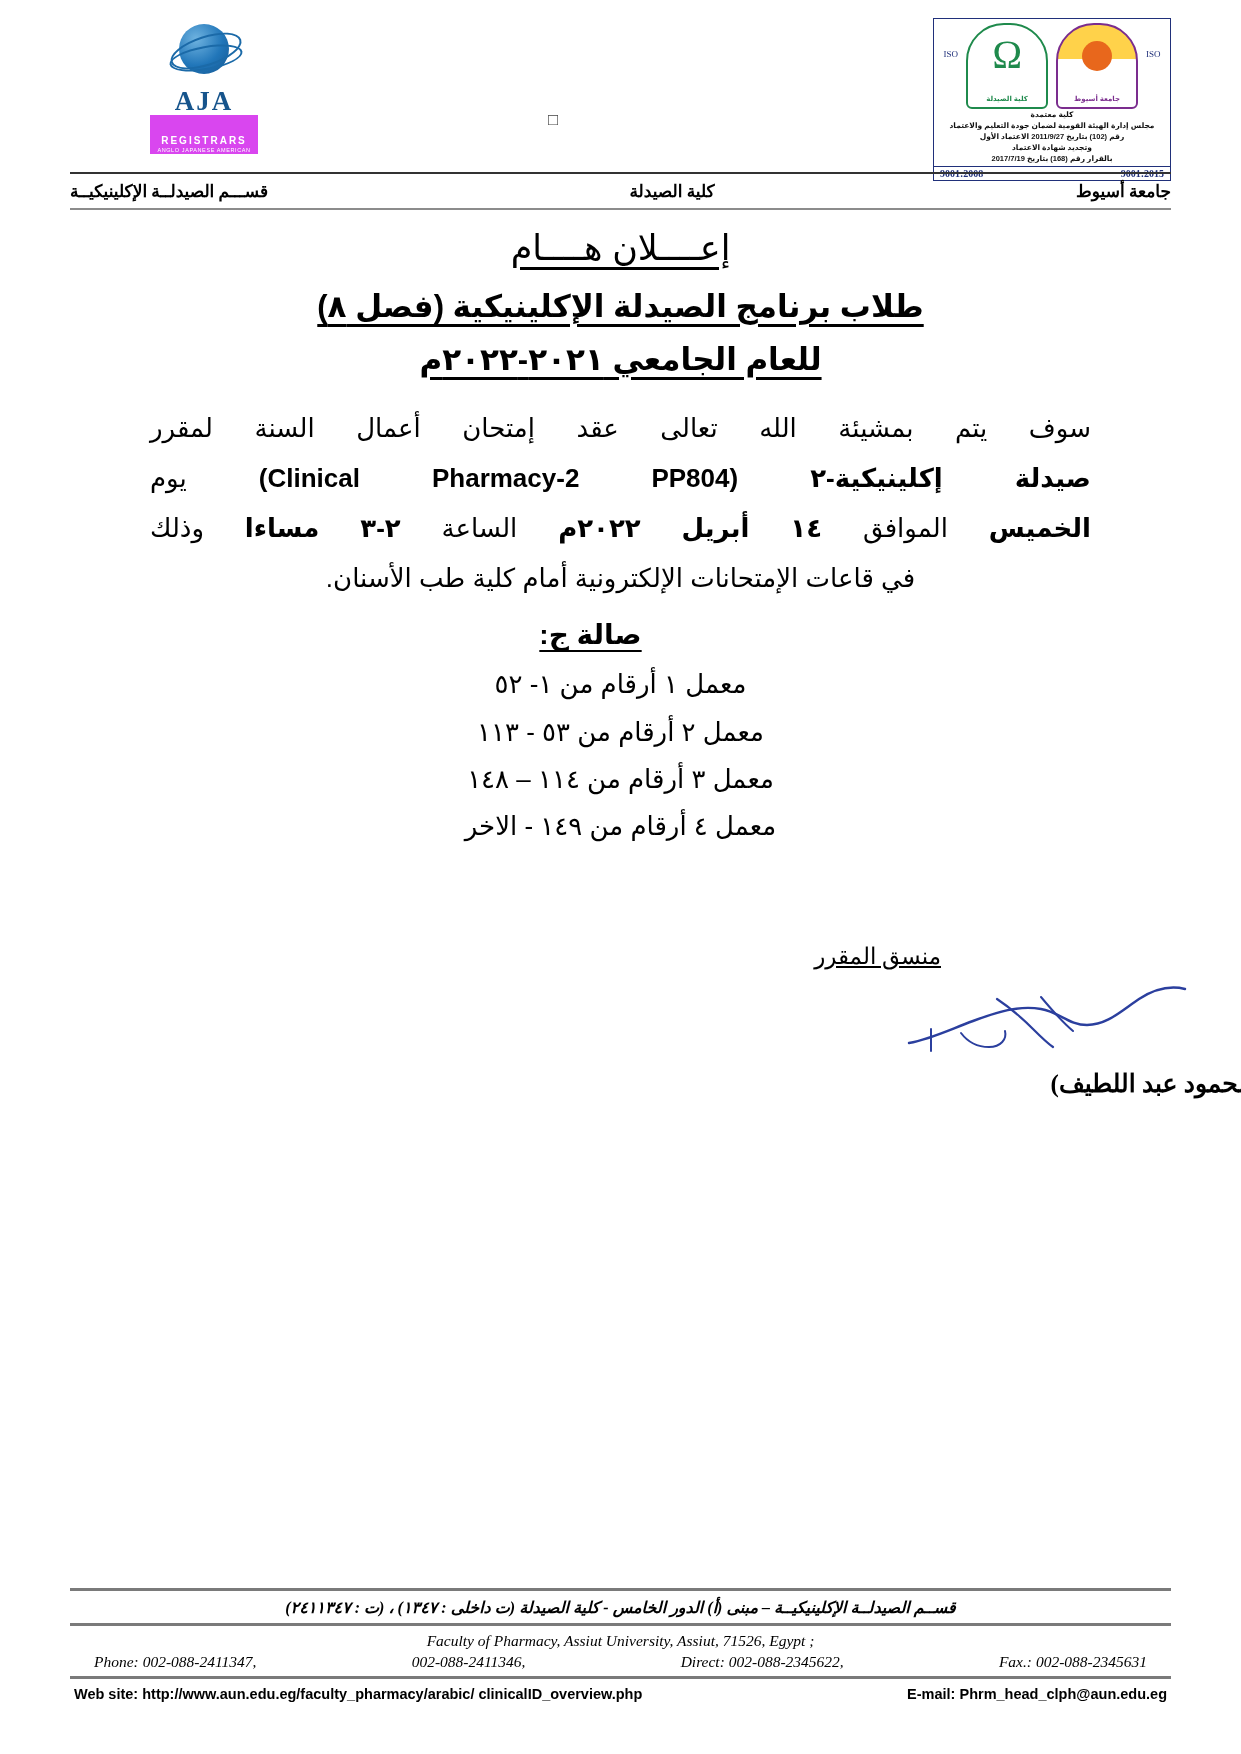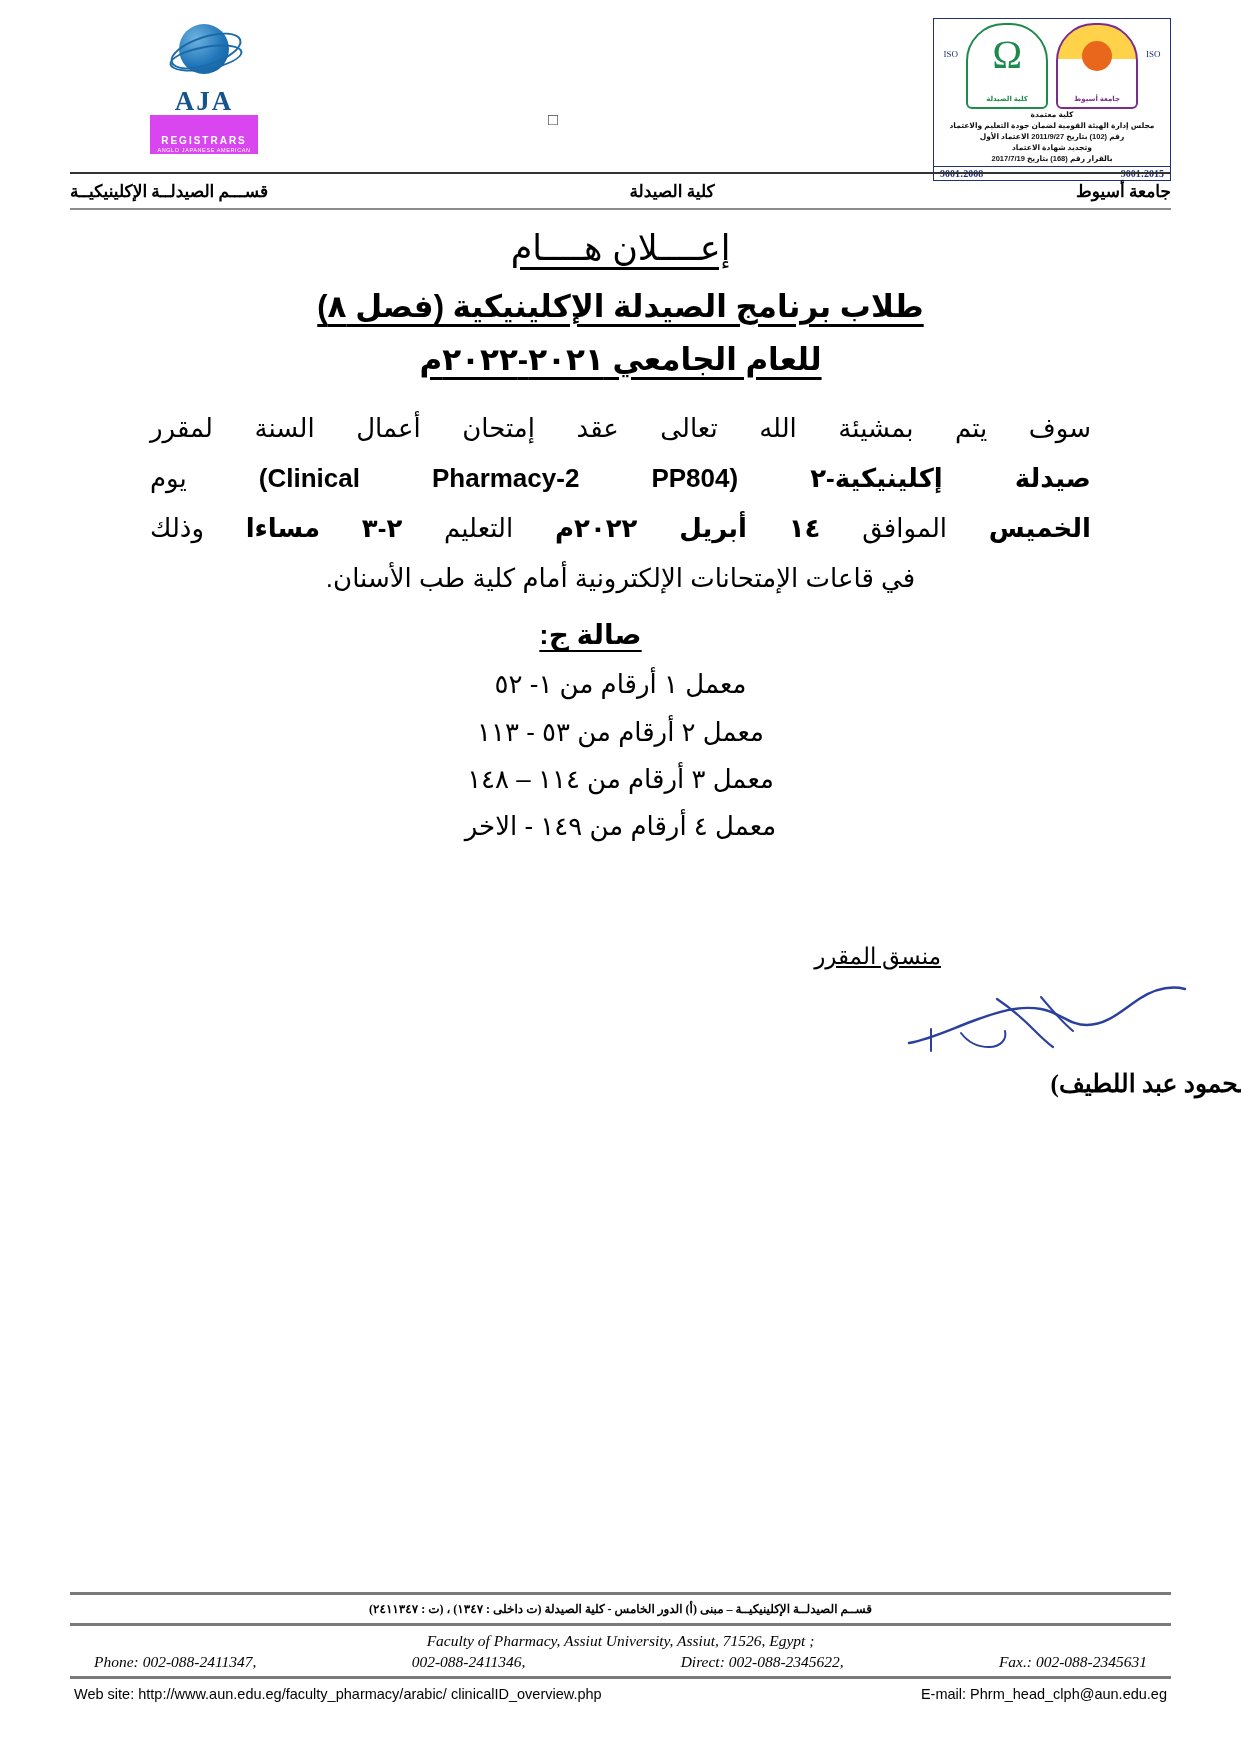--- a/index.html
+++ b/index.html
@@ -318,23 +318,24 @@
     left: 70px;
     right: 70px;
     bottom: 52px;
   }
   .f-rule-top { border-top: 3px solid #7a7a7a; }
   .f-ar {
     direction: rtl;
     text-align: center;
     font-family: "Liberation Serif", serif;
     font-weight: bold;
-    font-size: 12px;
+    font-size: 16px;
     padding: 7px 0 6px 0;
     border-bottom: 3px solid #7a7a7a;
+    font-style: italic;
   }
   .f-en {
     font-family: "Liberation Serif", serif;
     font-style: italic;
     font-size: 15.5px;
     text-align: center;
     padding: 6px 0 5px 0;
     border-bottom: 3px solid #7a7a7a;
     direction: ltr;
   }
@@ -343,20 +344,21 @@
     justify-content: space-between;
     padding: 3px 24px 0 24px;
   }
   .f-web {
     display: flex;
     justify-content: space-between;
     direction: ltr;
     font-family: "Liberation Sans", sans-serif;
     font-size: 14.5px;
     padding: 7px 4px 0 4px;
+    font-weight: bold;
   }
 </style>
 </head>
 <body>
 
 <div class="page">
 
   <div class="logo-band">
 
     <div class="aja-logo">
@@ -417,21 +419,21 @@
     <span class="body-line">سوف يتم بمشيئة الله تعالى عقد إمتحان أعمال السنة لمقرر</span>
     <span class="body-line">
       <span class="b">صيدلة إكلينيكية-٢</span>
       <span class="latin">(Clinical Pharmacy-2 PP804)</span>
       <span>يوم</span>
     </span>
     <span class="body-line">
       <span class="b">الخميس</span>
       <span>الموافق</span>
       <span class="b">١٤ أبريل ٢٠٢٢م</span>
-      <span>التعليم</span>
+      <span>الساعة</span>
       <span class="b">٢-٣ مساءا</span>
       <span>وذلك</span>
     </span>
     <span class="body-line last">في قاعات الإمتحانات الإلكترونية أمام كلية طب الأسنان.</span>
   </div>
 
   <div class="hall-head">صالة ج:</div>
   <div class="hall-list">
     <div>معمل ١ أرقام من ١- ٥٢</div>
     <div>معمل ٢ أرقام من ٥٣ - ١١٣</div>

